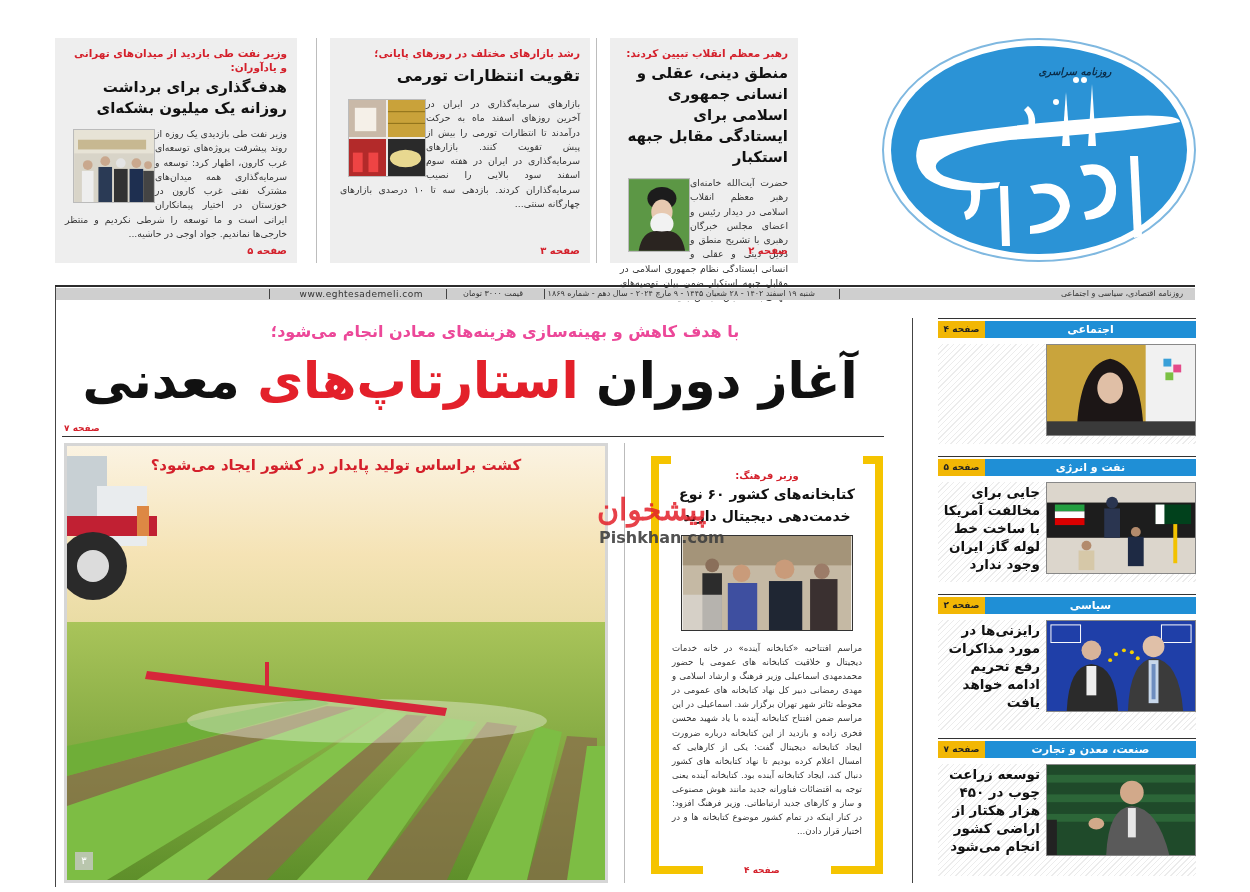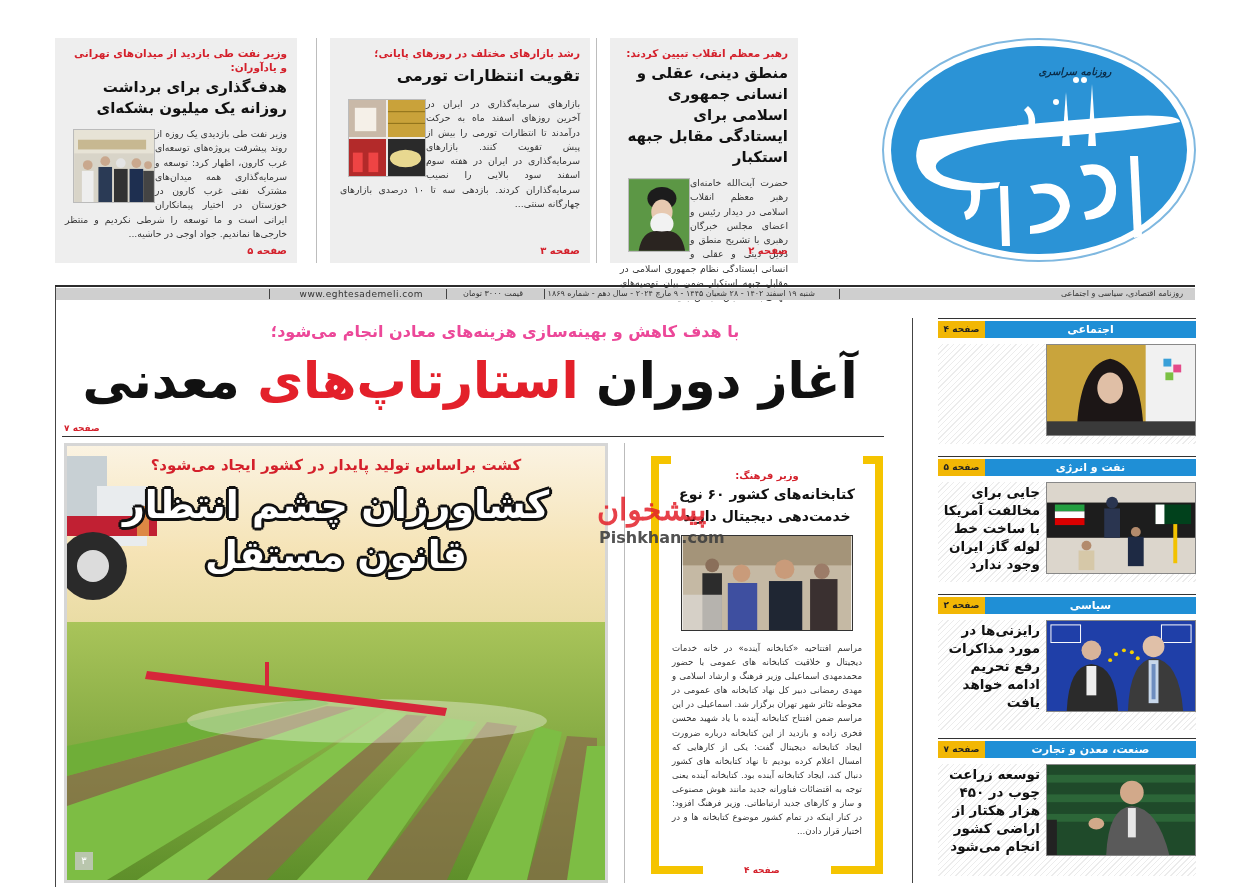--- a/index.html
+++ b/index.html
@@ -228,21 +228,20 @@
     <line x1="200" y1="216" x2="200" y2="246" stroke="#d6263a" stroke-width="4"></line>
 
     <rect x="0" y="10" width="40" height="70" fill="#c8d0d4"></rect>
     <rect x="30" y="40" width="50" height="60" fill="#e9ecee"></rect>
     <rect x="0" y="70" width="90" height="20" fill="#c12033"></rect>
     <circle cx="26" cy="120" r="34" fill="#2a2a2a"></circle>
     <circle cx="26" cy="120" r="16" fill="#dcdcdc"></circle>
     <rect x="70" y="60" width="12" height="30" fill="#d84"></rect>
   </svg>
   <div class="farm-kicker">کشت براساس تولید پایدار در کشور ایجاد می‌شود؟</div>
-  <div class="farm-headline">کشاورزان چشم انتظار قانون مستقل</div>
   <div class="photo-badge">۳</div>
 </div>
 
 <div class="watermark">
   <div class="wm-fa">پیشخوان</div>
   <div class="wm-en">Pishkhan.com</div>
 </div>
 
 <div class="culture-divider"></div>
 <div class="culture-frame">

